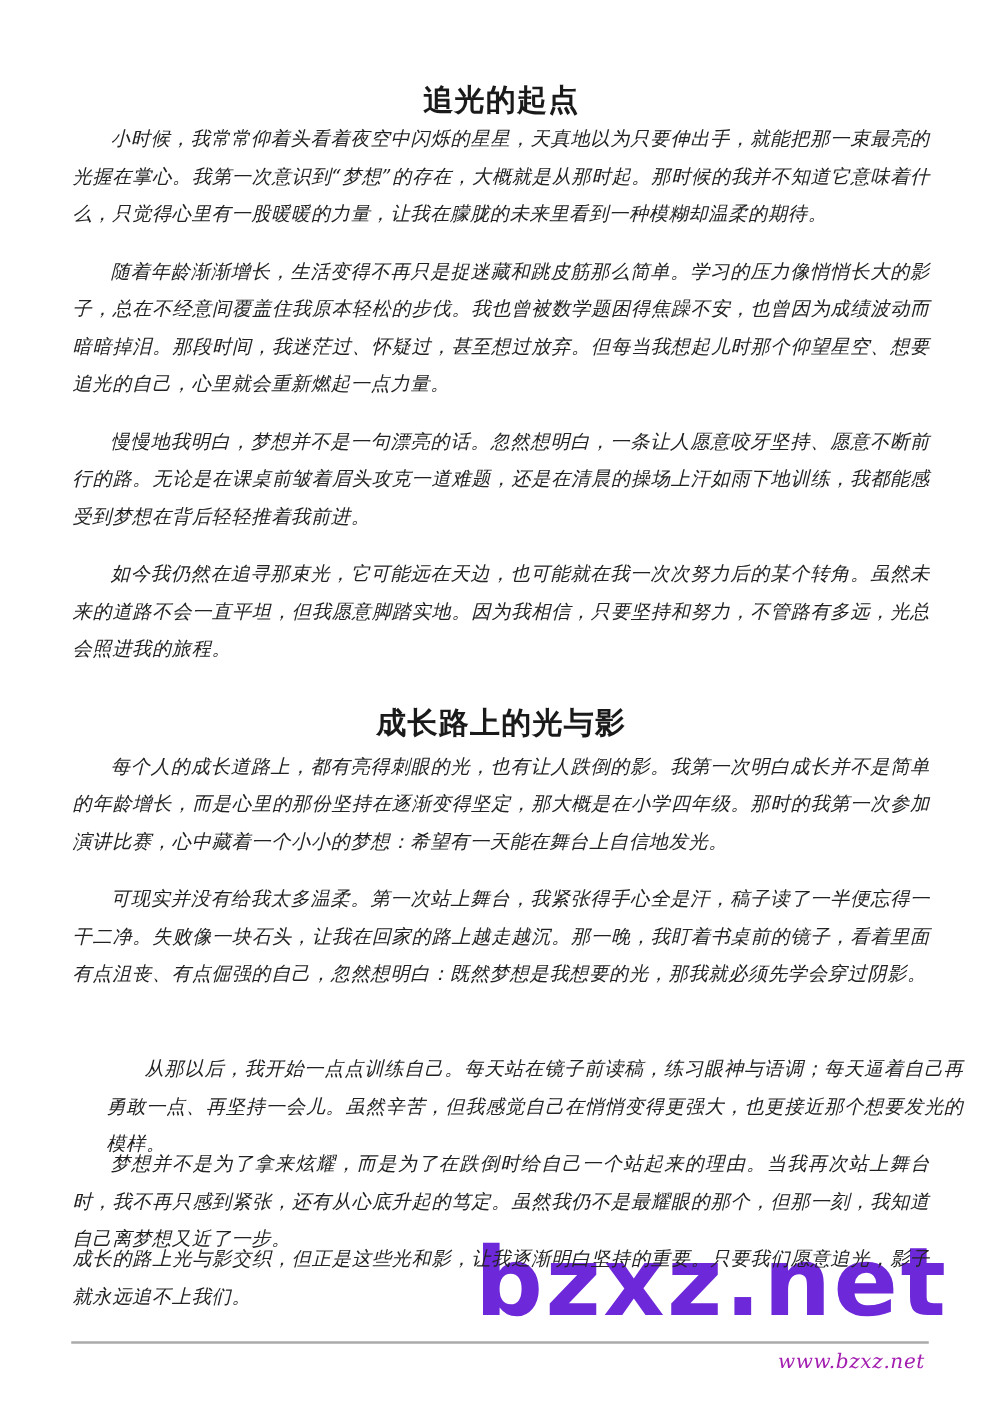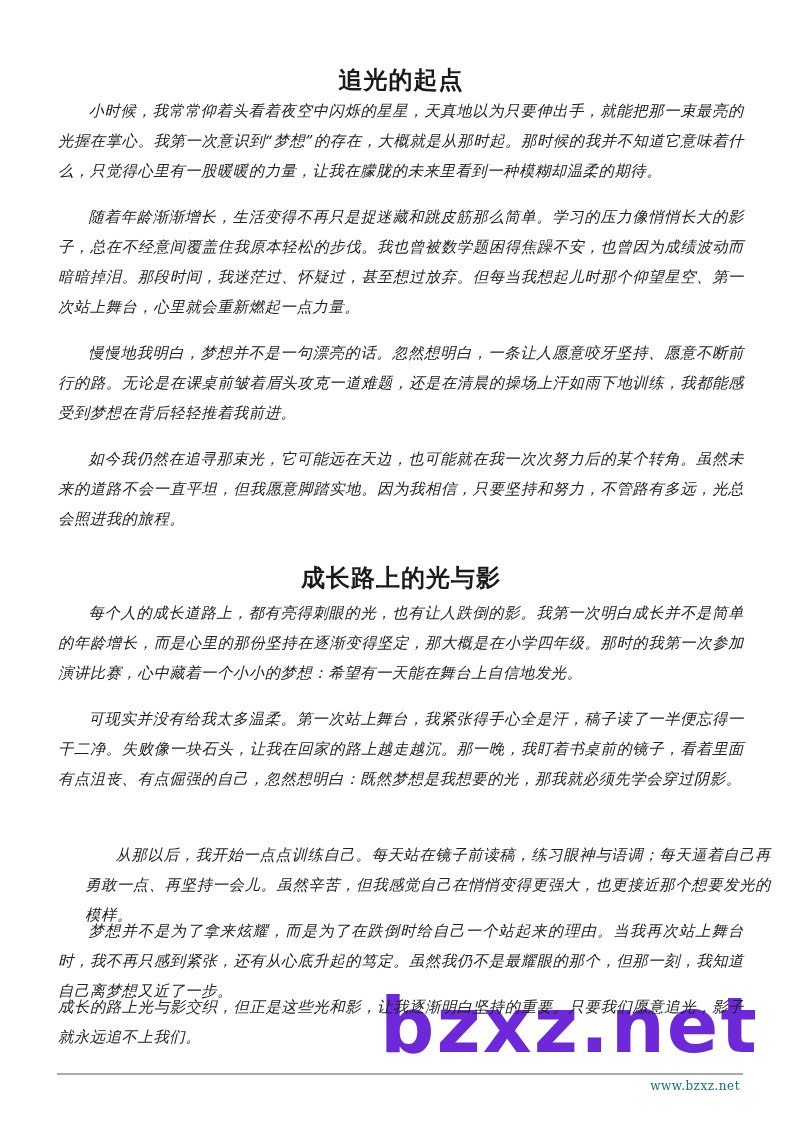--- a/index.html
+++ b/index.html
@@ -68,36 +68,37 @@
       top: 1073px;
       width: 686px;
       height: 2px;
       background: #aaaaaa;
     }
     .footer-url {
       position: absolute;
       right: 60px;
       top: 1079px;
       font-family: "DejaVu Serif", "Liberation Serif", serif;
-      font-size: 12px;
-      color: #0f766e;
+      font-style: italic;
+      font-size: 16px;
+      color: #a21caf;
       letter-spacing: 0.5px;
     }
   </style>
 </head>
 <body>
 
 <div class="watermark">bzxz.net</div>
 
 <div class="content-layer">
   <div class="page">
 
     <h1 class="section-title" style="top:64px;">追光的起点</h1>
     <p class="para" style="top:96px;">小时候，我常常仰着头看着夜空中闪烁的星星，天真地以为只要伸出手，就能把那一束最亮的光握在掌心。我第一次意识到“梦想”的存在，大概就是从那时起。那时候的我并不知道它意味着什么，只觉得心里有一股暖暖的力量，让我在朦胧的未来里看到一种模糊却温柔的期待。</p>
-    <p class="para" style="top:202px;">随着年龄渐渐增长，生活变得不再只是捉迷藏和跳皮筋那么简单。学习的压力像悄悄长大的影子，总在不经意间覆盖住我原本轻松的步伐。我也曾被数学题困得焦躁不安，也曾因为成绩波动而暗暗掉泪。那段时间，我迷茫过、怀疑过，甚至想过放弃。但每当我想起儿时那个仰望星空、第一次站上舞台，心里就会重新燃起一点力量。</p>
+    <p class="para" style="top:202px;">随着年龄渐渐增长，生活变得不再只是捉迷藏和跳皮筋那么简单。学习的压力像悄悄长大的影子，总在不经意间覆盖住我原本轻松的步伐。我也曾被数学题困得焦躁不安，也曾因为成绩波动而暗暗掉泪。那段时间，我迷茫过、怀疑过，甚至想过放弃。但每当我想起儿时那个仰望星空、想要追光的自己，心里就会重新燃起一点力量。</p>
     <p class="para" style="top:338px;">慢慢地我明白，梦想并不是一句漂亮的话。忽然想明白，一条让人愿意咬牙坚持、愿意不断前行的路。无论是在课桌前皱着眉头攻克一道难题，还是在清晨的操场上汗如雨下地训练，我都能感受到梦想在背后轻轻推着我前进。</p>
     <p class="para" style="top:444px;">如今我仍然在追寻那束光，它可能远在天边，也可能就在我一次次努力后的某个转角。虽然未来的道路不会一直平坦，但我愿意脚踏实地。因为我相信，只要坚持和努力，不管路有多远，光总会照进我的旅程。</p>
 
     <h1 class="section-title" style="top:562px;">成长路上的光与影</h1>
     <p class="para" style="top:598px;">每个人的成长道路上，都有亮得刺眼的光，也有让人跌倒的影。我第一次明白成长并不是简单的年龄增长，而是心里的那份坚持在逐渐变得坚定，那大概是在小学四年级。那时的我第一次参加演讲比赛，心中藏着一个小小的梦想：希望有一天能在舞台上自信地发光。</p>
     <p class="para" style="top:704px;">可现实并没有给我太多温柔。第一次站上舞台，我紧张得手心全是汗，稿子读了一半便忘得一干二净。失败像一块石头，让我在回家的路上越走越沉。那一晚，我盯着书桌前的镜子，看着里面有点沮丧、有点倔强的自己，忽然想明白：既然梦想是我想要的光，那我就必须先学会穿过阴影。</p>
     <p class="para" style="top:840px;margin-left:27px;">从那以后，我开始一点点训练自己。每天站在镜子前读稿，练习眼神与语调；每天逼着自己再勇敢一点、再坚持一会儿。虽然辛苦，但我感觉自己在悄悄变得更强大，也更接近那个想要发光的模样。</p>
     <p class="para" style="top:916px;">梦想并不是为了拿来炫耀，而是为了在跌倒时给自己一个站起来的理由。当我再次站上舞台时，我不再只感到紧张，还有从心底升起的笃定。虽然我仍不是最耀眼的那个，但那一刻，我知道自己离梦想又近了一步。</p>
     <p class="para no-indent" style="top:992px;">成长的路上光与影交织，但正是这些光和影，让我逐渐明白坚持的重要。只要我们愿意追光，影子就永远追不上我们。</p>
 

